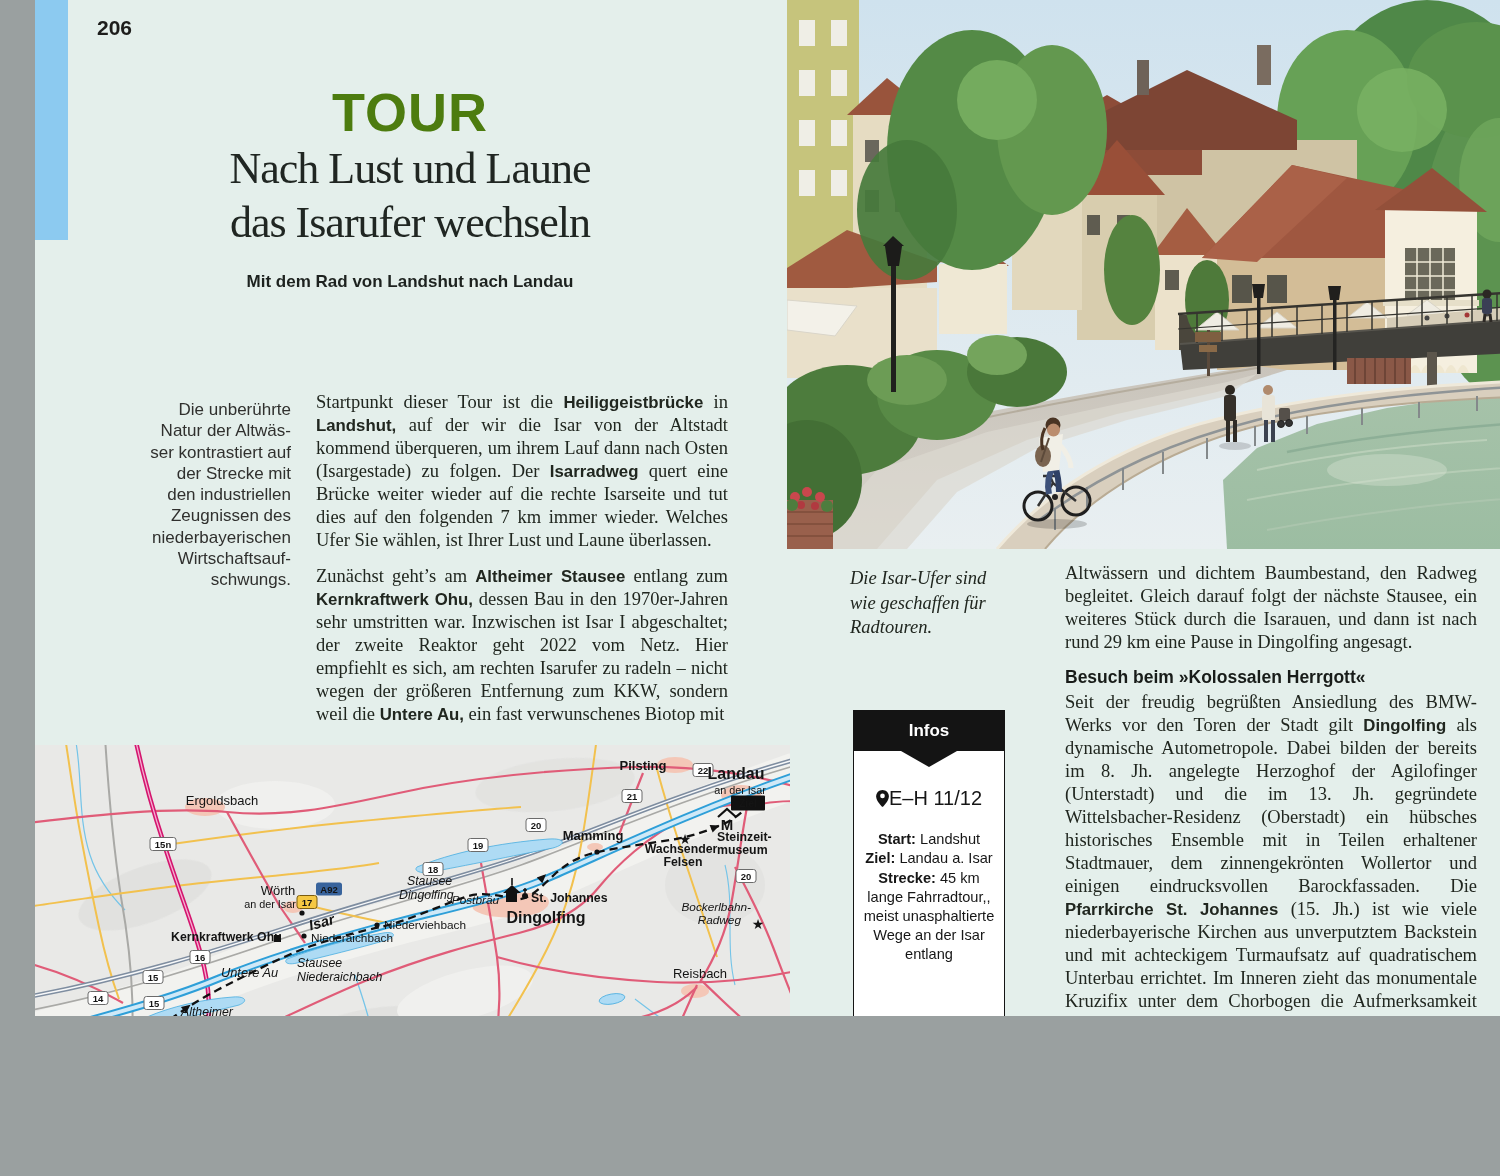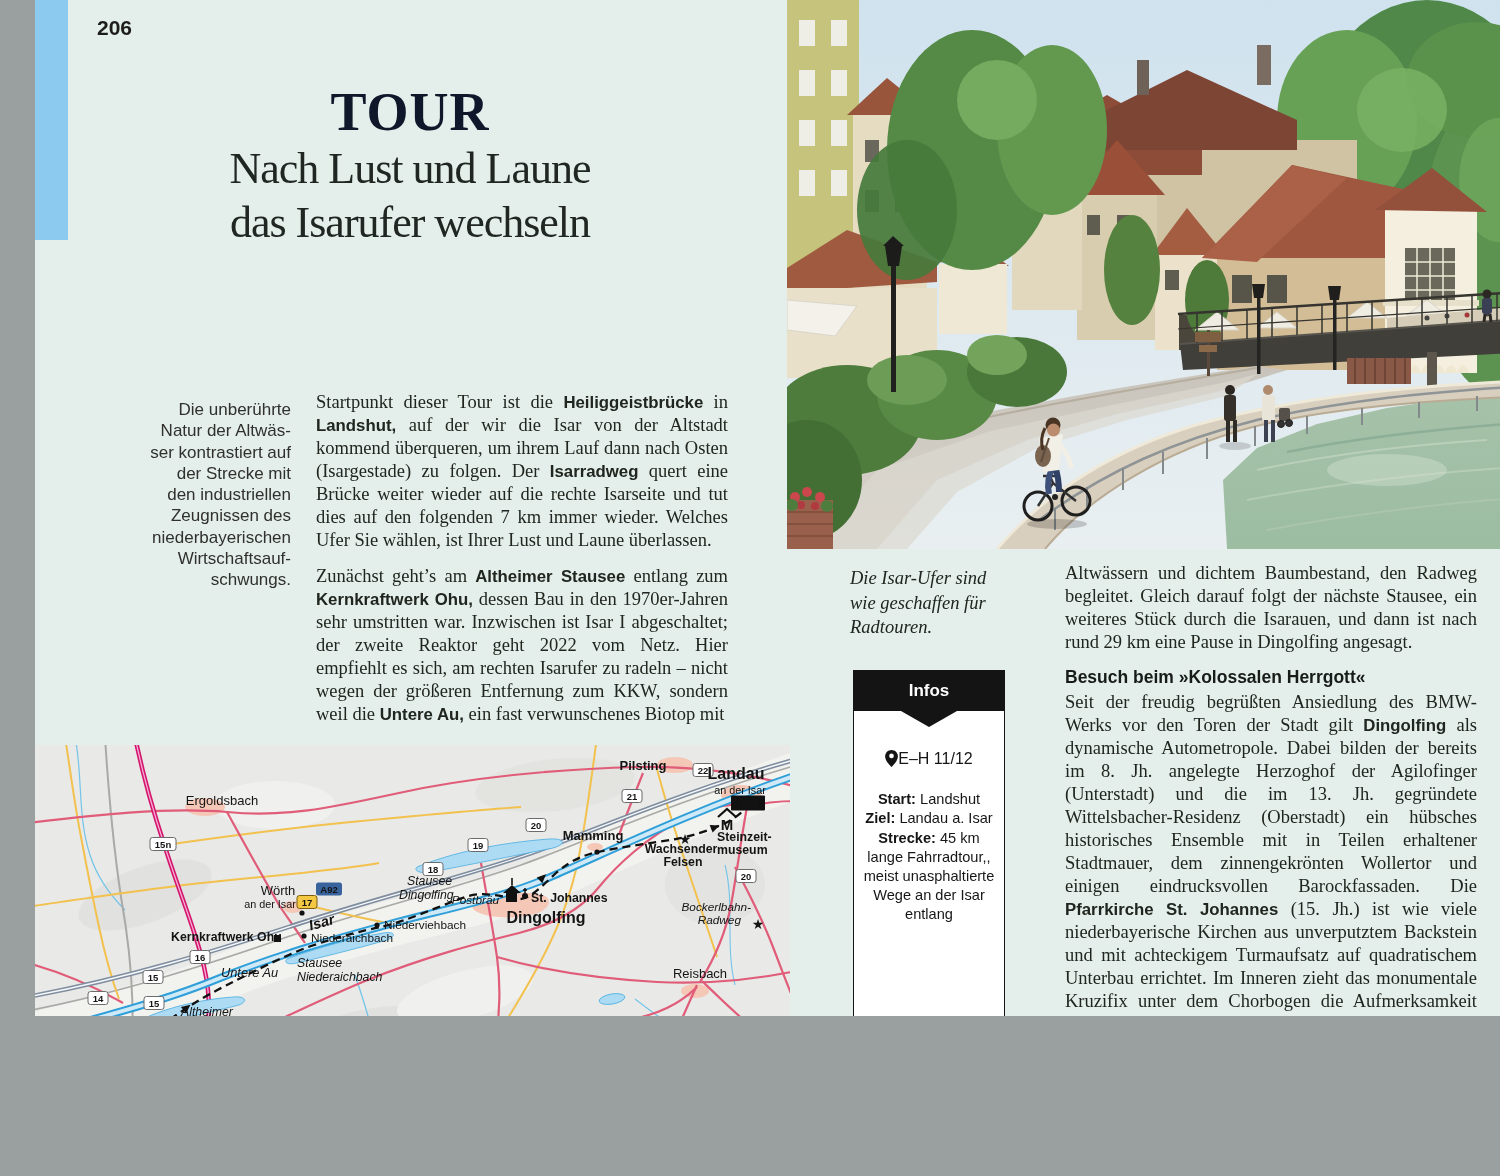--- a/index.html
+++ b/index.html
@@ -5,44 +5,44 @@
   html,body{margin:0;padding:0;}
   body{background:#9aa0a0;font-family:"Liberation Sans",sans-serif;}
   .page{position:relative;width:1500px;height:1016px;background:#e4efeb;overflow:hidden;color:#1f2521;margin-left:35px;}
   .abs{position:absolute;}
 
   .accent-left{left:0;top:0;width:33px;height:240px;background:#8ccaf0;}
   .accent-right{left:1468px;top:703px;width:32px;height:50px;background:#8ccaf0;}
   .page-number{left:62px;top:16px;font-size:21px;font-weight:bold;color:#1d1d1b;}
 
   .tour-header{left:125px;top:84px;width:500px;text-align:center;}
-  .kicker{font-family:Liberation Serif, serif;font-weight:bold;font-size:54px;line-height:56px;color:#0f172a;letter-spacing:1px;}
+  .kicker{font-family:Liberation Sans, sans-serif;font-weight:bold;font-size:54px;line-height:56px;color:#4d7c0f;letter-spacing:1px;}
   .title{margin:2px 0 0;font-family:"Liberation Serif",serif;font-weight:400;font-size:44px;line-height:54px;letter-spacing:-1px;color:#202622;}
   .subtitle{margin-top:22px;font-size:17px;font-weight:bold;color:#1d221f;}
 
   .margin-note{left:88px;top:399px;width:168px;text-align:right;font-size:17px;line-height:21.3px;color:#30302e;white-space:pre-line;}
 
   .col{width:412px;}
   .col-left{left:281px;top:391px;}
   .col-right{left:1030px;top:562px;}
   .para{margin:0 0 13px;font-family:"Liberation Serif",serif;font-size:18.5px;line-height:23px;text-align:justify;color:#20261f;}
   .para .b{font-family:"Liberation Sans",sans-serif;font-weight:bold;font-size:16.8px;}
   .subhead{margin:9px 0 3px;font-size:17.5px;font-weight:bold;color:#181c19;}
 
   .photo{left:752px;top:0;width:748px;height:549px;}
   .photo svg{display:block;}
 
   .caption{left:815px;top:566px;width:205px;font-family:"Liberation Serif",serif;font-style:italic;font-size:18.5px;line-height:24.5px;color:#20261f;white-space:pre-line;}
 
-  .infobox{left:818px;top:670px;width:152px;min-height:449px;background:#ffffff;border:1.5px solid #141414;box-sizing:border-box;}
+  .infobox{left:818px;top:710px;width:152px;min-height:449px;background:#ffffff;border:1.5px solid #141414;box-sizing:border-box;}
   .infobox-header{position:relative;height:40px;background:#141414;color:#fff;text-align:center;font-size:17px;font-weight:bold;line-height:40px;}
   .infobox-notch{position:absolute;left:50%;top:40px;transform:translateX(-50%);width:0;height:0;
     border-left:28px solid transparent;border-right:28px solid transparent;border-top:16px solid #141414;}
   .infobox-body{padding:30px 5px 14px;text-align:center;font-size:14.6px;line-height:19.2px;color:#161616;}
-  .info-loc{display:flex;align-items:center;justify-content:center;font-size:16px;margin:8px 0 22px;}
+  .info-loc{display:flex;align-items:center;justify-content:center;font-size:20px;margin:8px 0 22px;}
   .fact{margin:0;}
   .fact .b,.variants .b{font-weight:bold;}
   .variants{margin-top:20px;}
 
   .map{left:0;top:745px;width:755px;height:431px;}
   .map svg{display:block;}
   .map text{font-family:"Liberation Sans",sans-serif;fill:#141414;}
   .t-big{font-weight:bold;font-size:16px;}
   .t-bold{font-weight:bold;font-size:13px;}
   .t-reg{font-size:13px;}
@@ -62,20 +62,21 @@
 
 <div class="page">
 
   <div class="abs accent-left"></div>
   <div class="abs accent-right"></div>
   <div class="abs page-number">206</div>
 
   <header class="abs tour-header">
     <div class="kicker">TOUR</div>
     <h1 class="title"><span>Nach Lust und Laune</span><br><span>das Isarufer wechseln</span></h1>
+    <div class="subtitle">Mit dem Rad von Landshut nach Landau</div>
   </header>
 
   <aside class="abs margin-note">Die unberührte
 Natur der Altwäs-
 ser kontrastiert auf
 der Strecke mit
 den industriellen
 Zeugnissen des
 niederbayerischen
 Wirtschaftsauf-

